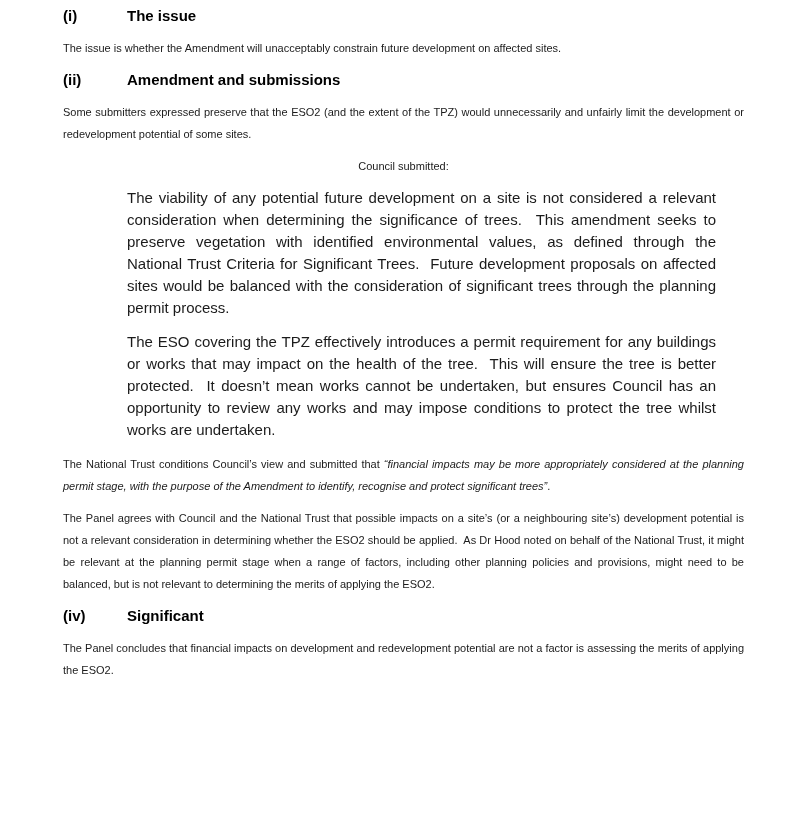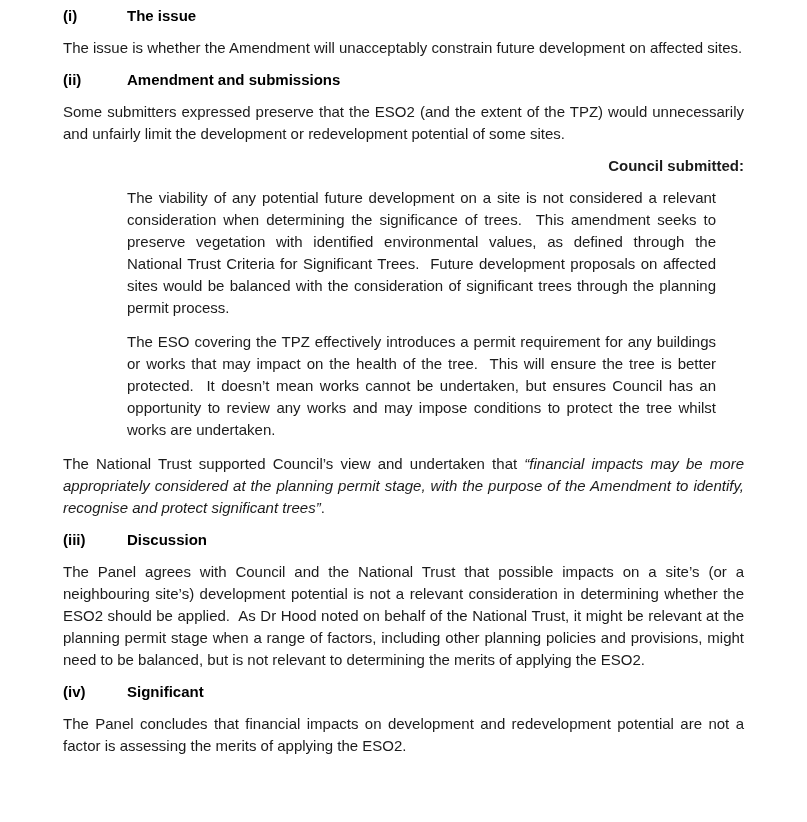--- a/index.html
+++ b/index.html
@@ -18,27 +18,27 @@
     align-items: baseline;
     font-weight: bold;
     color: #000000;
     font-size: 15px;
     line-height: 19px;
     margin: 11px 0 12px 0;
   }
   .heading.first { margin-top: 2px; }
   .hnum { width: 64px; flex: 0 0 64px; }
   .para {
-    font-size: 15px;
+    font-size: 11px;
     line-height: 22px;
     text-align: justify;
     white-space: pre-wrap;
     margin: 0 0 10px 0;
   }
-  .para.lead-only { text-align: right; font-weight: bold; }
+  .para.lead-only { text-align: center; }
   .quote {
     font-size: 15px;
     line-height: 22px;
     text-align: justify;
     white-space: pre-wrap;
     margin: 0 28px 12px 64px;
   }
   .qrun { font-style: italic; }
 </style>
 </head>
@@ -56,28 +56,24 @@
 
   <div>
     <div class="heading">
       <span class="hnum">(ii)</span>
       <span class="htitle">Amendment and submissions</span>
     </div>
     <p class="para">Some submitters expressed preserve that the ESO2 (and the extent of the TPZ) would unnecessarily and unfairly limit the development or redevelopment potential of some sites.</p>
     <p class="para lead-only">Council submitted:</p>
     <p class="quote">The viability of any potential future development on a site is not considered a relevant consideration when determining the significance of trees.  This amendment seeks to preserve vegetation with identified environmental values, as defined through the National Trust Criteria for Significant Trees.  Future development proposals on affected sites would be balanced with the consideration of significant trees through the planning permit process.</p>
     <p class="quote">The ESO covering the TPZ effectively introduces a permit requirement for any buildings or works that may impact on the health of the tree.  This will ensure the tree is better protected.  It doesn’t mean works cannot be undertaken, but ensures Council has an opportunity to review any works and may impose conditions to protect the tree whilst works are undertaken.</p>
-    <p class="para"><span>The National Trust supported Council’s view and undertaken that </span><span class="qrun">“financial impacts may be more appropriately considered at the planning permit stage, with the purpose of the Amendment to identify, recognise and protect significant trees”</span><span>.</span></p>
+    <p class="para"><span>The National Trust conditions Council’s view and submitted that </span><span class="qrun">“financial impacts may be more appropriately considered at the planning permit stage, with the purpose of the Amendment to identify, recognise and protect significant trees”</span><span>.</span></p>
   </div>
 
   <div>
-    <div class="heading">
-      <span class="hnum">(iii)</span>
-      <span class="htitle">Discussion</span>
-    </div>
     <p class="para">The Panel agrees with Council and the National Trust that possible impacts on a site’s (or a neighbouring site’s) development potential is not a relevant consideration in determining whether the ESO2 should be applied.  As Dr Hood noted on behalf of the National Trust, it might be relevant at the planning permit stage when a range of factors, including other planning policies and provisions, might need to be balanced, but is not relevant to determining the merits of applying the ESO2.</p>
   </div>
 
   <div>
     <div class="heading">
       <span class="hnum">(iv)</span>
       <span class="htitle">Significant</span>
     </div>
     <p class="para">The Panel concludes that financial impacts on development and redevelopment potential are not a factor is assessing the merits of applying the ESO2.</p>
   </div>

